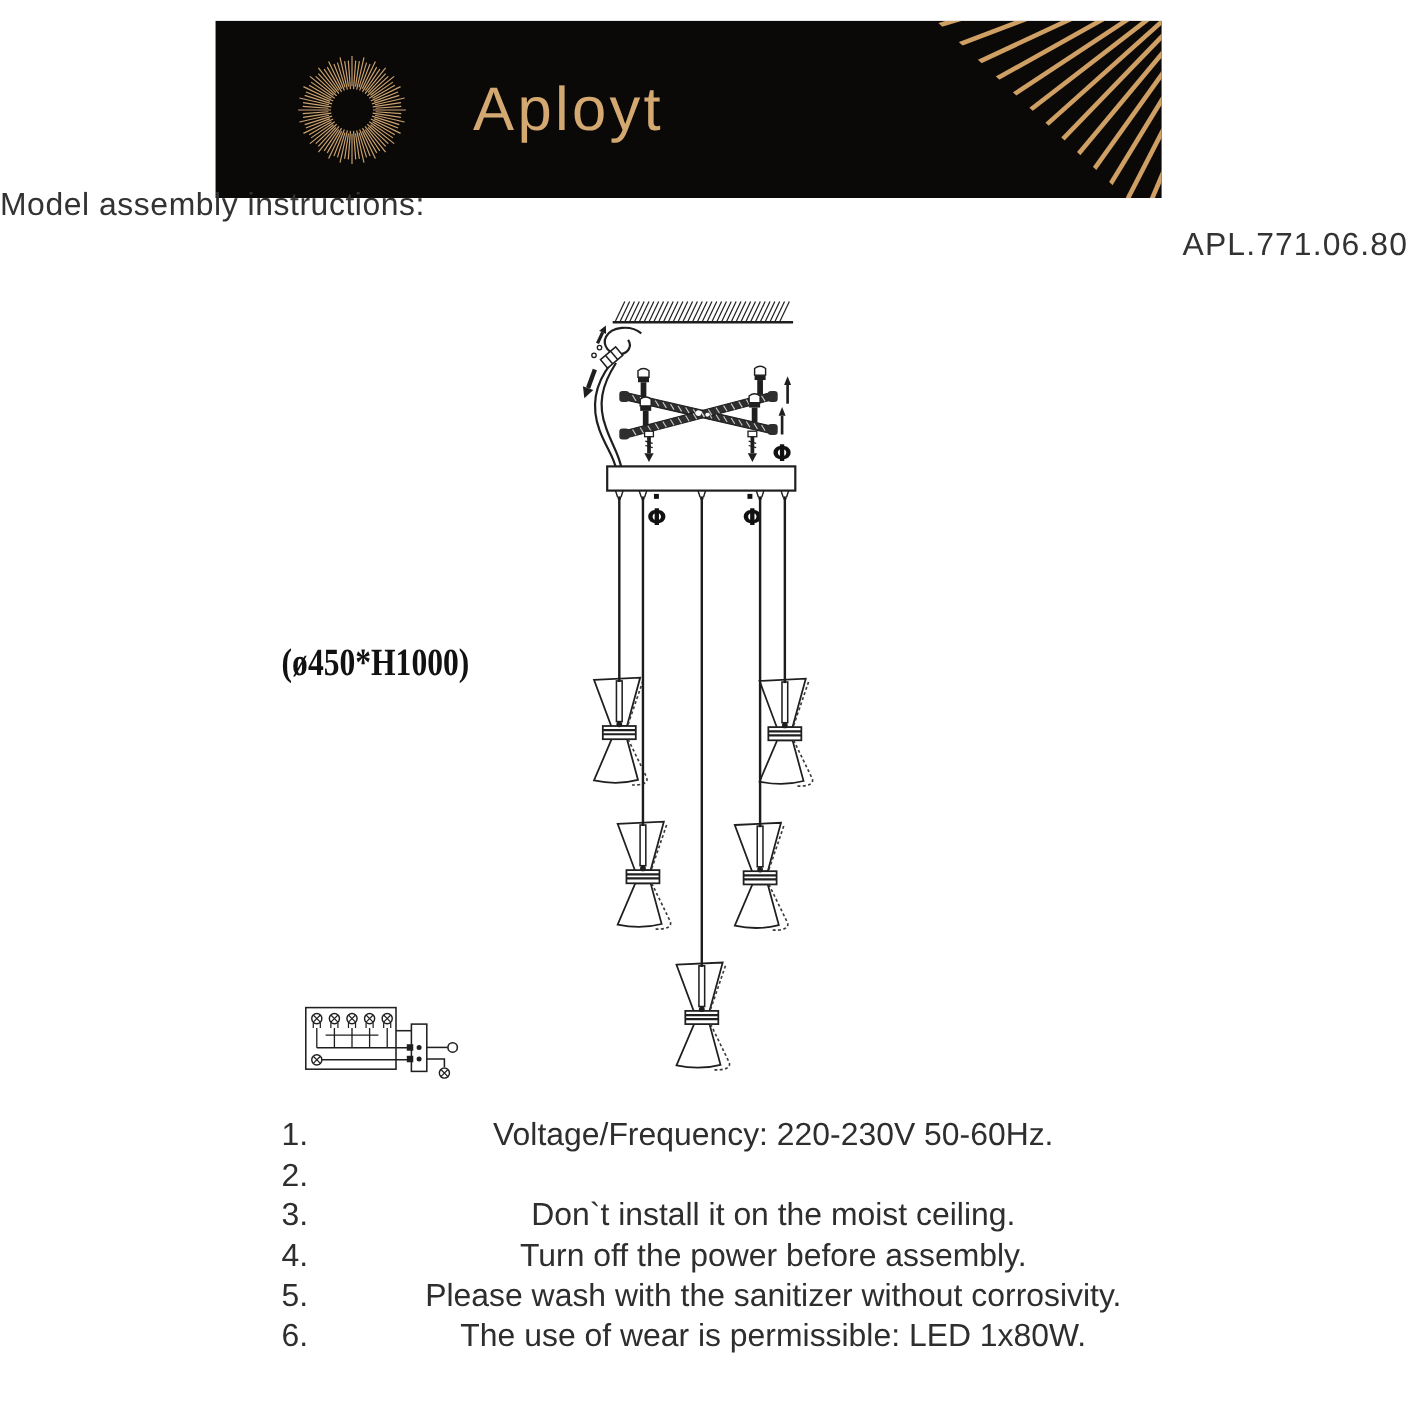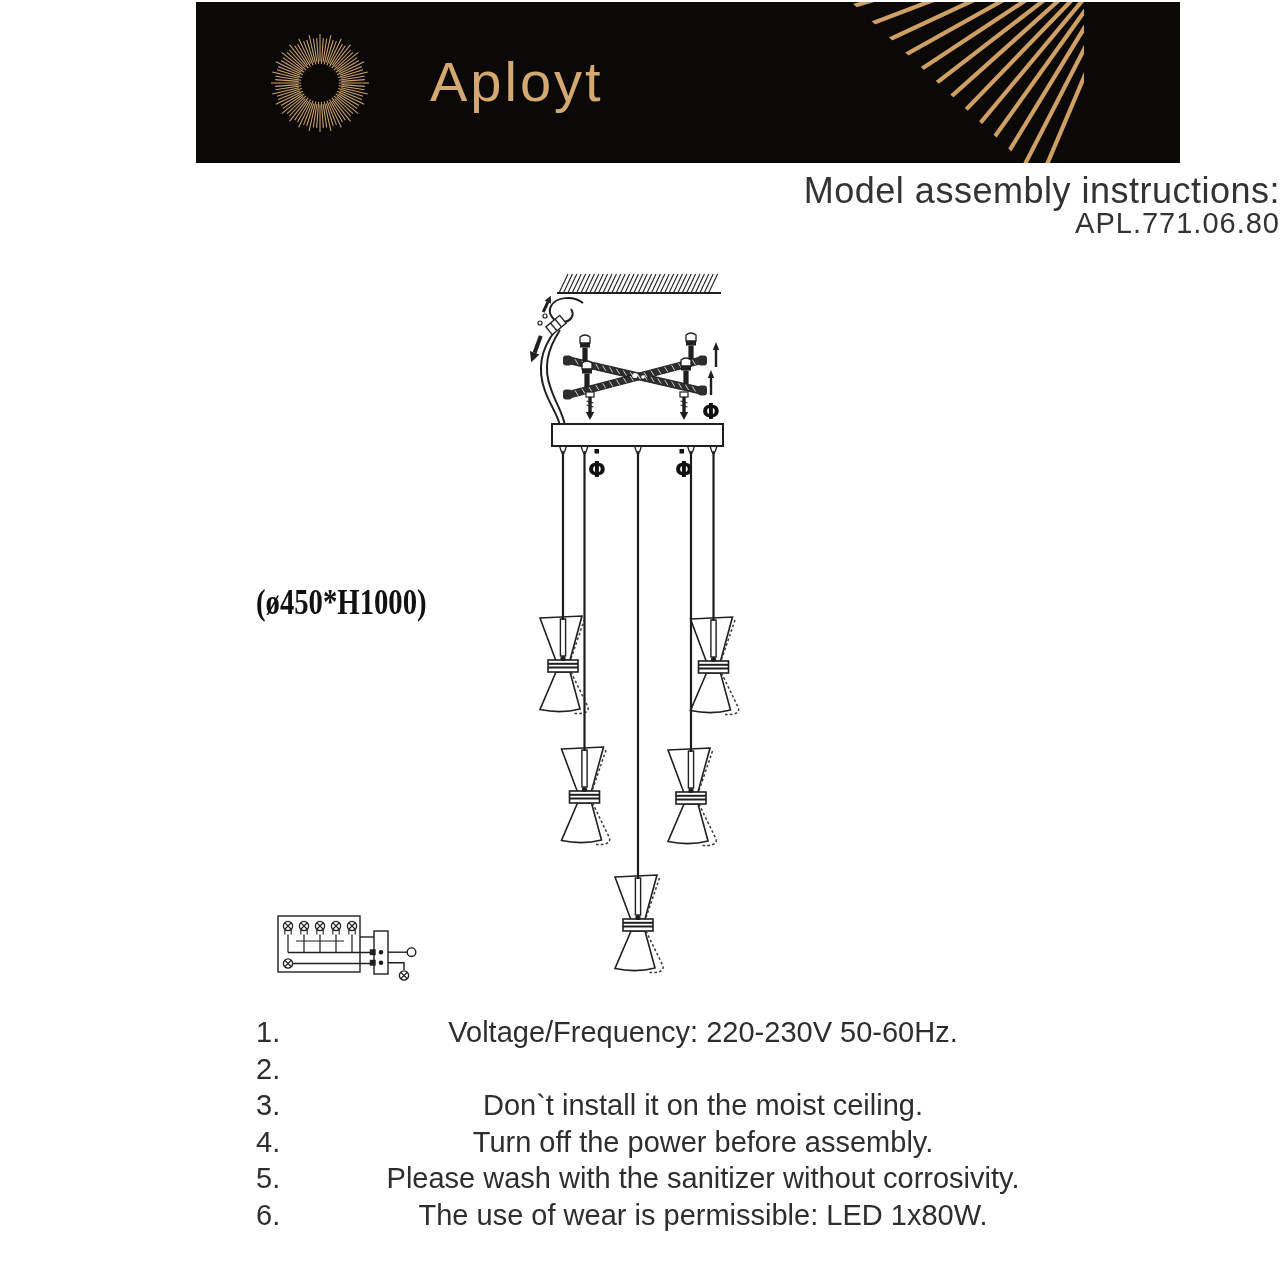--- a/index.html
+++ b/index.html
@@ -1,26 +1,26 @@
 <!DOCTYPE html>
 <html><head>
 <meta charset="utf-8">
 <style>
   html,body{margin:0;padding:0;background:#fff;}
   .page{position:relative;width:1280px;height:1280px;background:#ffffff;overflow:hidden;
         font-family:"Liberation Sans",sans-serif;}
   
-  .banner{position:absolute;left:196px;top:2px;width:984px;height:161px;background:#0b0907;overflow:hidden;}
+  .banner{position:absolute;left:196px;top:19px;width:860px;height:161px;background:#0b0907;overflow:hidden;}
   #fan-svg{position:absolute;left:0;top:0;width:888px;height:161px;}
   #logo-svg{position:absolute;left:64px;top:21px;width:120px;height:120px;}
   .brand{position:absolute;left:234px;top:44px;color:#d4a871;font-size:56px;font-weight:400;
          letter-spacing:3px;line-height:72px;}
   
-  .title1{position:absolute;left:0;top:170px;width:1280px;text-align:right;
-          font-size:36px;color:#333;letter-spacing:0.5px;}
+  .title1{position:absolute;left:0;top:170px;width:1280px;text-align:left;
+          font-size:29px;color:#333;letter-spacing:0.5px;}
   .title2{position:absolute;left:0;top:207px;width:1280px;text-align:right;
           font-size:29px;color:#333;letter-spacing:1px;}
   
   .dim{position:absolute;left:256px;top:583px;font-family:"Liberation Serif",serif;
        font-weight:700;font-size:35px;color:#111;transform:scaleX(0.82);transform-origin:left top;
        white-space:nowrap;}
   
   #diag{position:absolute;left:250px;top:250px;width:520px;height:760px;}
   
   .instructions{position:absolute;left:256px;top:1016px;margin:0;padding:0;list-style:none;width:840px;}

